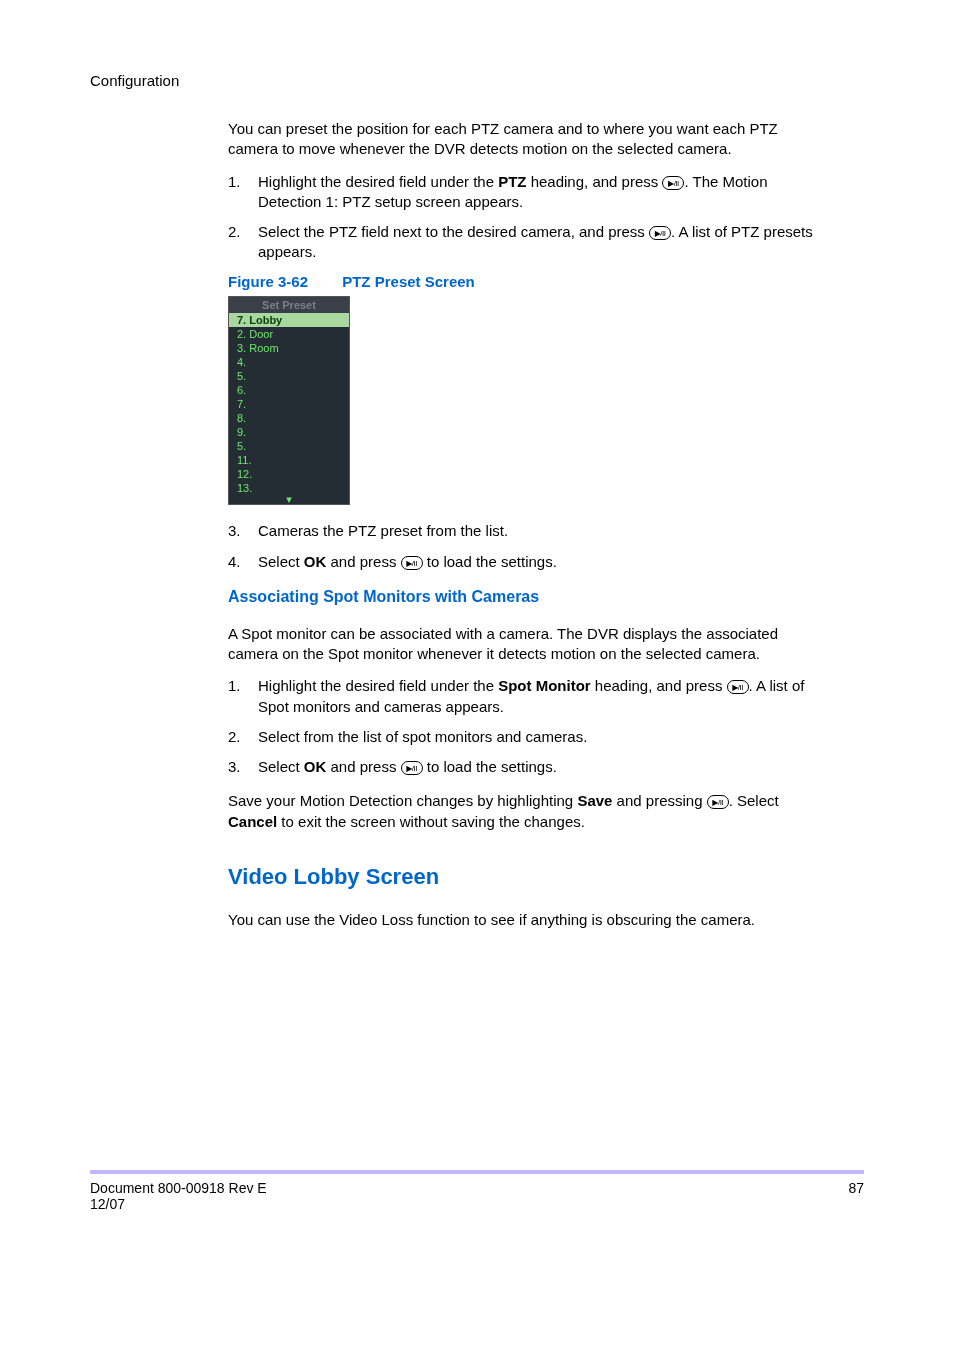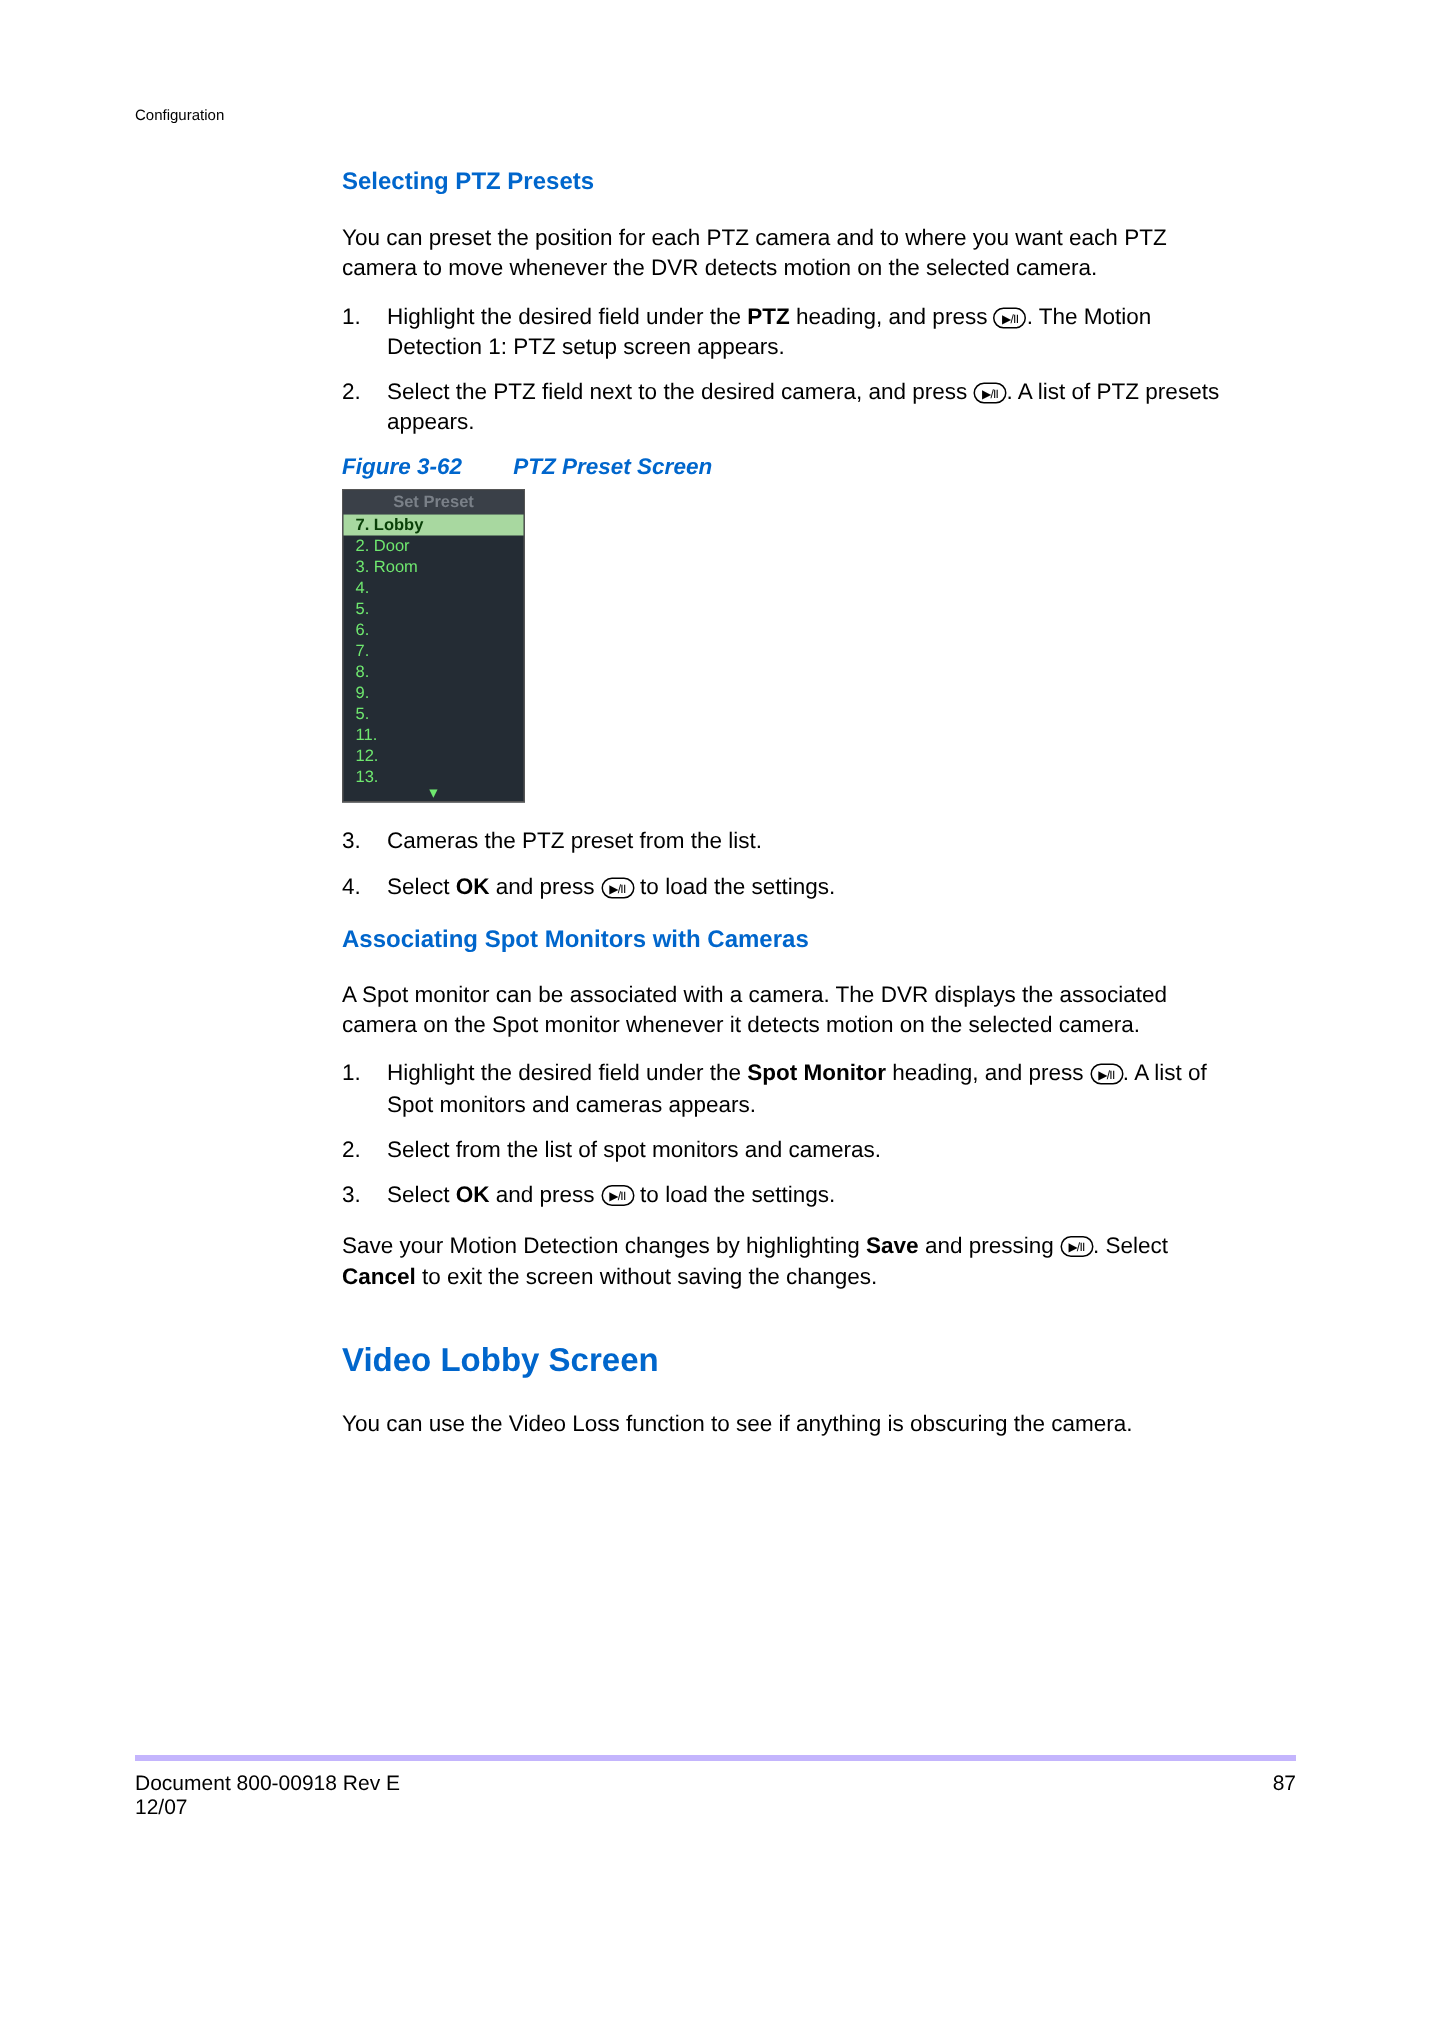--- a/index.html
+++ b/index.html
@@ -11,21 +11,21 @@
     width: 954px;
     min-height: 1348px;
     position: relative;
   }
   .page {
     padding: 72px 90px 40px 90px;
     min-height: 1252px;
     position: relative;
   }
   .header {
-    font-size: 10px;
+    font-size: 15px;
     margin-bottom: 30px;
   }
   .content {
     margin-left: 138px;
     width: 600px;
   }
   .section-title {
     color: #0066cc;
     font-weight: bold;
     font-size: 16px;
@@ -61,21 +61,20 @@
     font-size: 8px;
     text-align: center;
     line-height: 13px;
     font-family: sans-serif;
     letter-spacing: -0.5px;
   }
   .figcap {
     font-size: 15px;
     margin-bottom: 6px;
     margin-top: 4px;
-    font-style: italic;
   }
   .figcap .figlabel { color: #0066cc; font-weight: bold; }
   .figcap .figtitle { color: #0066cc; font-weight: bold; margin-left: 30px; }
   .preset-box {
     width: 122px;
     font-size: 11px;
     color: #6fe86f;
     background: #242c34;
     border: 1px solid #555;
     margin-bottom: 16px;
@@ -120,21 +119,20 @@
     justify-content: space-between;
   }
 </style>
 </head>
 <body>
 
 <div class="page">
   <div class="header">Configuration</div>
 
   <div class="content">
-    <div class="section-title">Selecting PTZ Presets</div>
     <div class="para">You can preset the position for each PTZ camera and to where you want each PTZ camera to move whenever the DVR detects motion on the selected camera.</div>
 
     <div class="list-item">
       <div class="list-num">1.</div>
       <div class="list-body">
         <span>Highlight the desired field under the </span><b>PTZ</b><span> heading, and press </span><span class="iconcircle">▶/II</span><span>. The Motion Detection 1: PTZ setup screen appears.</span>
       </div>
     </div>
 
     <div class="list-item">

